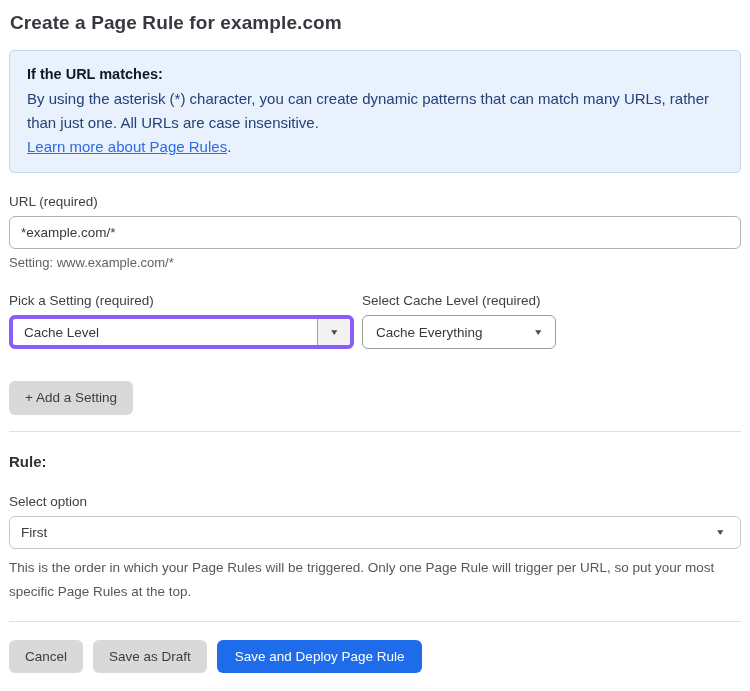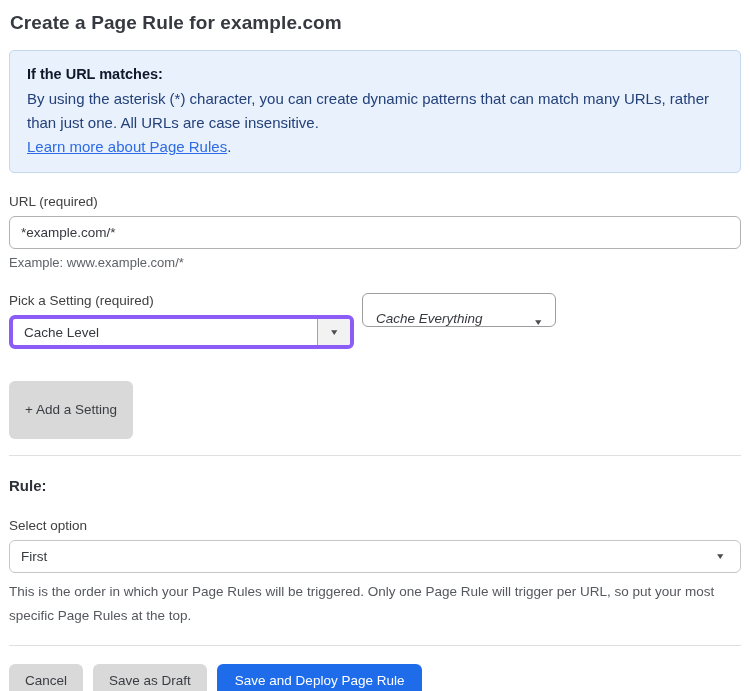--- a/index.html
+++ b/index.html
@@ -103,31 +103,30 @@
     width: 33px;
     background: #f2f2f2;
     border-left: 1px solid #a3a3a3;
     display: flex;
     align-items: center;
     justify-content: center;
   }
 
   .dropdown-inline {
     display: flex;
-    align-items: flex-end;
+    align-items: center;
     justify-content: space-between;
     height: 34px;
     border: 1px solid #9d9d9d;
     border-radius: 6px;
     background: #ffffff;
     padding: 0 13px;
     font-size: 13.5px;
     color: #36393f;
     cursor: pointer;
-    font-style: italic;
   }
 
   .arrow-glyph {
     font-size: 8.5px;
     color: #4a4d52;
     line-height: 1;
     transform: scaleX(1.25);
   }
 
   .btn {
@@ -137,21 +136,21 @@
     font-family: "Liberation Sans", "DejaVu Sans", sans-serif;
     font-size: 13.5px;
     cursor: pointer;
     line-height: 1;
   }
   .btn-gray {
     background: #d9d9d9;
     color: #3a3d42;
     padding: 10px 16px;
   }
-  .btn-add { margin-top: 32px; padding: 22px 16px; }
+  .btn-add { margin-top: 32px; padding: 10px 16px; }
   .btn-primary {
     background: #1f6ceb;
     color: #ffffff;
     padding: 10px 18px;
   }
 
   .divider {
     border: none;
     border-top: 1px solid #e0e0e0;
     margin: 0;
@@ -205,35 +204,36 @@
     <div class="info-heading">If the URL matches:</div>
     <div class="info-body">
       <span>By using the asterisk (*) character, you can create dynamic patterns that can match many URLs, rather than just one. All URLs are case insensitive.</span><br>
       <a class="info-link">Learn more about Page Rules</a><span>.</span>
     </div>
   </div>
 
   <div class="url-section">
     <div class="field-label">URL (required)</div>
     <input class="text-input" type="text" value="*example.com/*" style="">
-    <div class="helper-text">Example: www.example.com/*</div>
+    <div class="helper-text">Setting: www.example.com/*</div>
   </div>
 
 
   <div class="settings-row">
     <div class="settings-col-1">
       <div class="field-label">Pick a Setting (required)</div>
       <div class="dropdown-split">
         <div class="dd-value">Cache Level</div>
         <div class="dd-arrow-seg">
           <span class="arrow-glyph">▼</span>
         </div>
       </div>
     </div>
     <div class="settings-col-2">
+      <div class="field-label">Select Cache Level (required)</div>
       <div class="dropdown-inline">
         <span>Cache Everything</span>
         <span class="arrow-glyph">▼</span>
       </div>
     </div>
   </div>
 
   <button class="btn btn-gray btn-add">+ Add a Setting</button>
 
   <hr class="divider divider-1">

